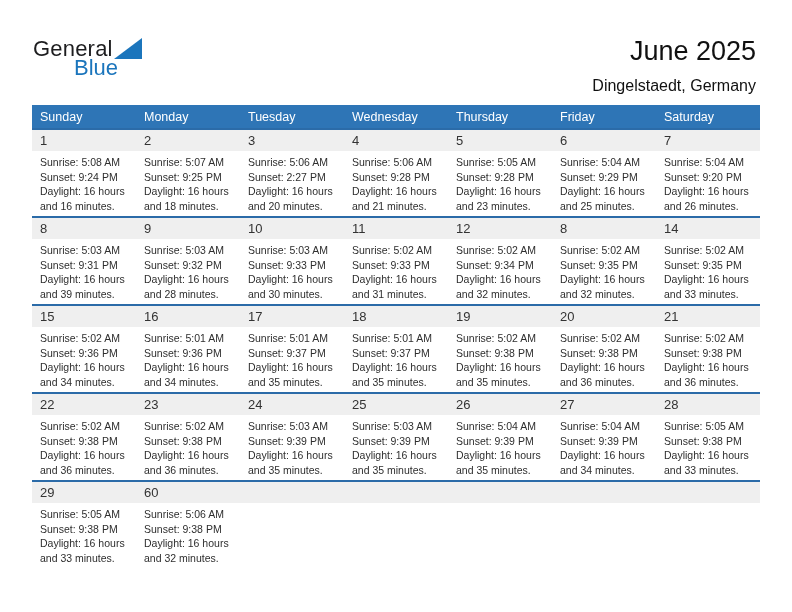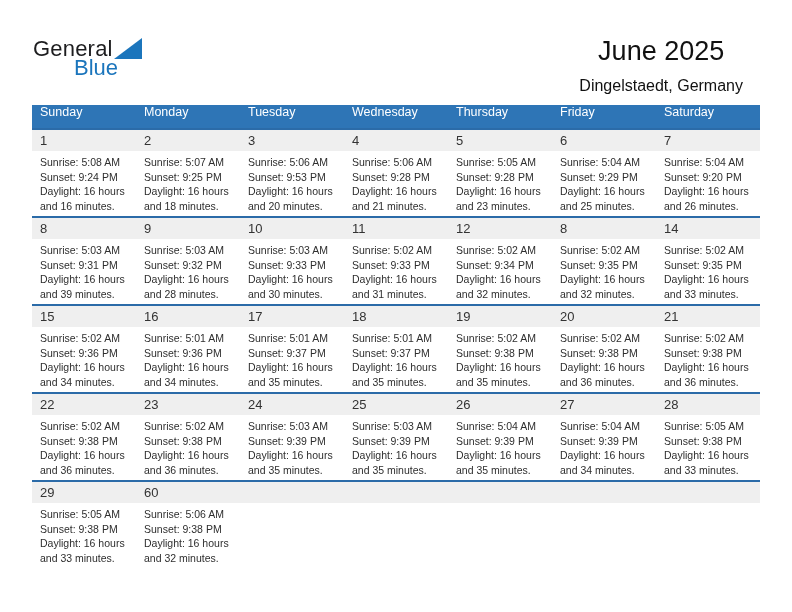--- a/index.html
+++ b/index.html
@@ -9,27 +9,27 @@
 
   
   .logo { position:absolute; left:33px; top:38px; }
   .logo-row1 { display:flex; align-items:flex-start; }
   .logo-general { font-size:22px; color:#1d1d1f; letter-spacing:0.2px; line-height:22px; }
   .logo-triangle { width:0; height:0; border-bottom:21px solid #1b75bc;
                    border-left:28px solid transparent; margin-left:1px; margin-bottom:1px; }
   .logo-blue { font-size:22px; color:#1b75bc; line-height:20px; margin-left:41px; margin-top:-2px; }
 
   
-  .title-block { position:absolute; right:49px; top:36px; text-align:center;margin-left:30px; }
+  .title-block { position:absolute; right:36px; top:36px; text-align:right;margin-left:30px; }
   .month-title { font-size:27px; color:#111111; line-height:30px; }
   .location { font-size:16px; color:#111111; margin-top:11px; }
 
   
   .calendar { position:absolute; left:32px; top:105px; width:728px; }
-  .weekday-header { display:flex; background:#2e75b6; height:23px; align-items:flex-start; }
+  .weekday-header { display:flex; background:#2e75b6; height:23px; align-items:center; }
   .weekday { width:104px; color:#ffffff; font-size:12.5px; padding-left:8px; }
 
   .week-row { height:88px; border-top:2px solid #2b6ba8; background:#ffffff; }
   .day-number-band { display:flex; background:#efefef; height:21px; }
   .day-number { width:104px; padding-left:8px; font-size:13px; color:#333333; line-height:21px; }
   .week-details { display:flex; }
   .day-details { width:104px; padding:4px 2px 0 8px; font-size:10.5px;
                  color:#2e2e2e; line-height:14.5px; }
 </style>
 </head>
@@ -79,21 +79,21 @@
               <div>and 16 minutes.</div>
             </div>
             <div class="day-details">
               <div>Sunrise: 5:07 AM</div>
               <div>Sunset: 9:25 PM</div>
               <div>Daylight: 16 hours</div>
               <div>and 18 minutes.</div>
             </div>
             <div class="day-details">
               <div>Sunrise: 5:06 AM</div>
-              <div>Sunset: 9:53 PM</div>
+              <div>Sunset: 2:27 PM</div>
               <div>Daylight: 16 hours</div>
               <div>and 20 minutes.</div>
             </div>
             <div class="day-details">
               <div>Sunrise: 5:06 AM</div>
               <div>Sunset: 9:28 PM</div>
               <div>Daylight: 16 hours</div>
               <div>and 21 minutes.</div>
             </div>
             <div class="day-details">

